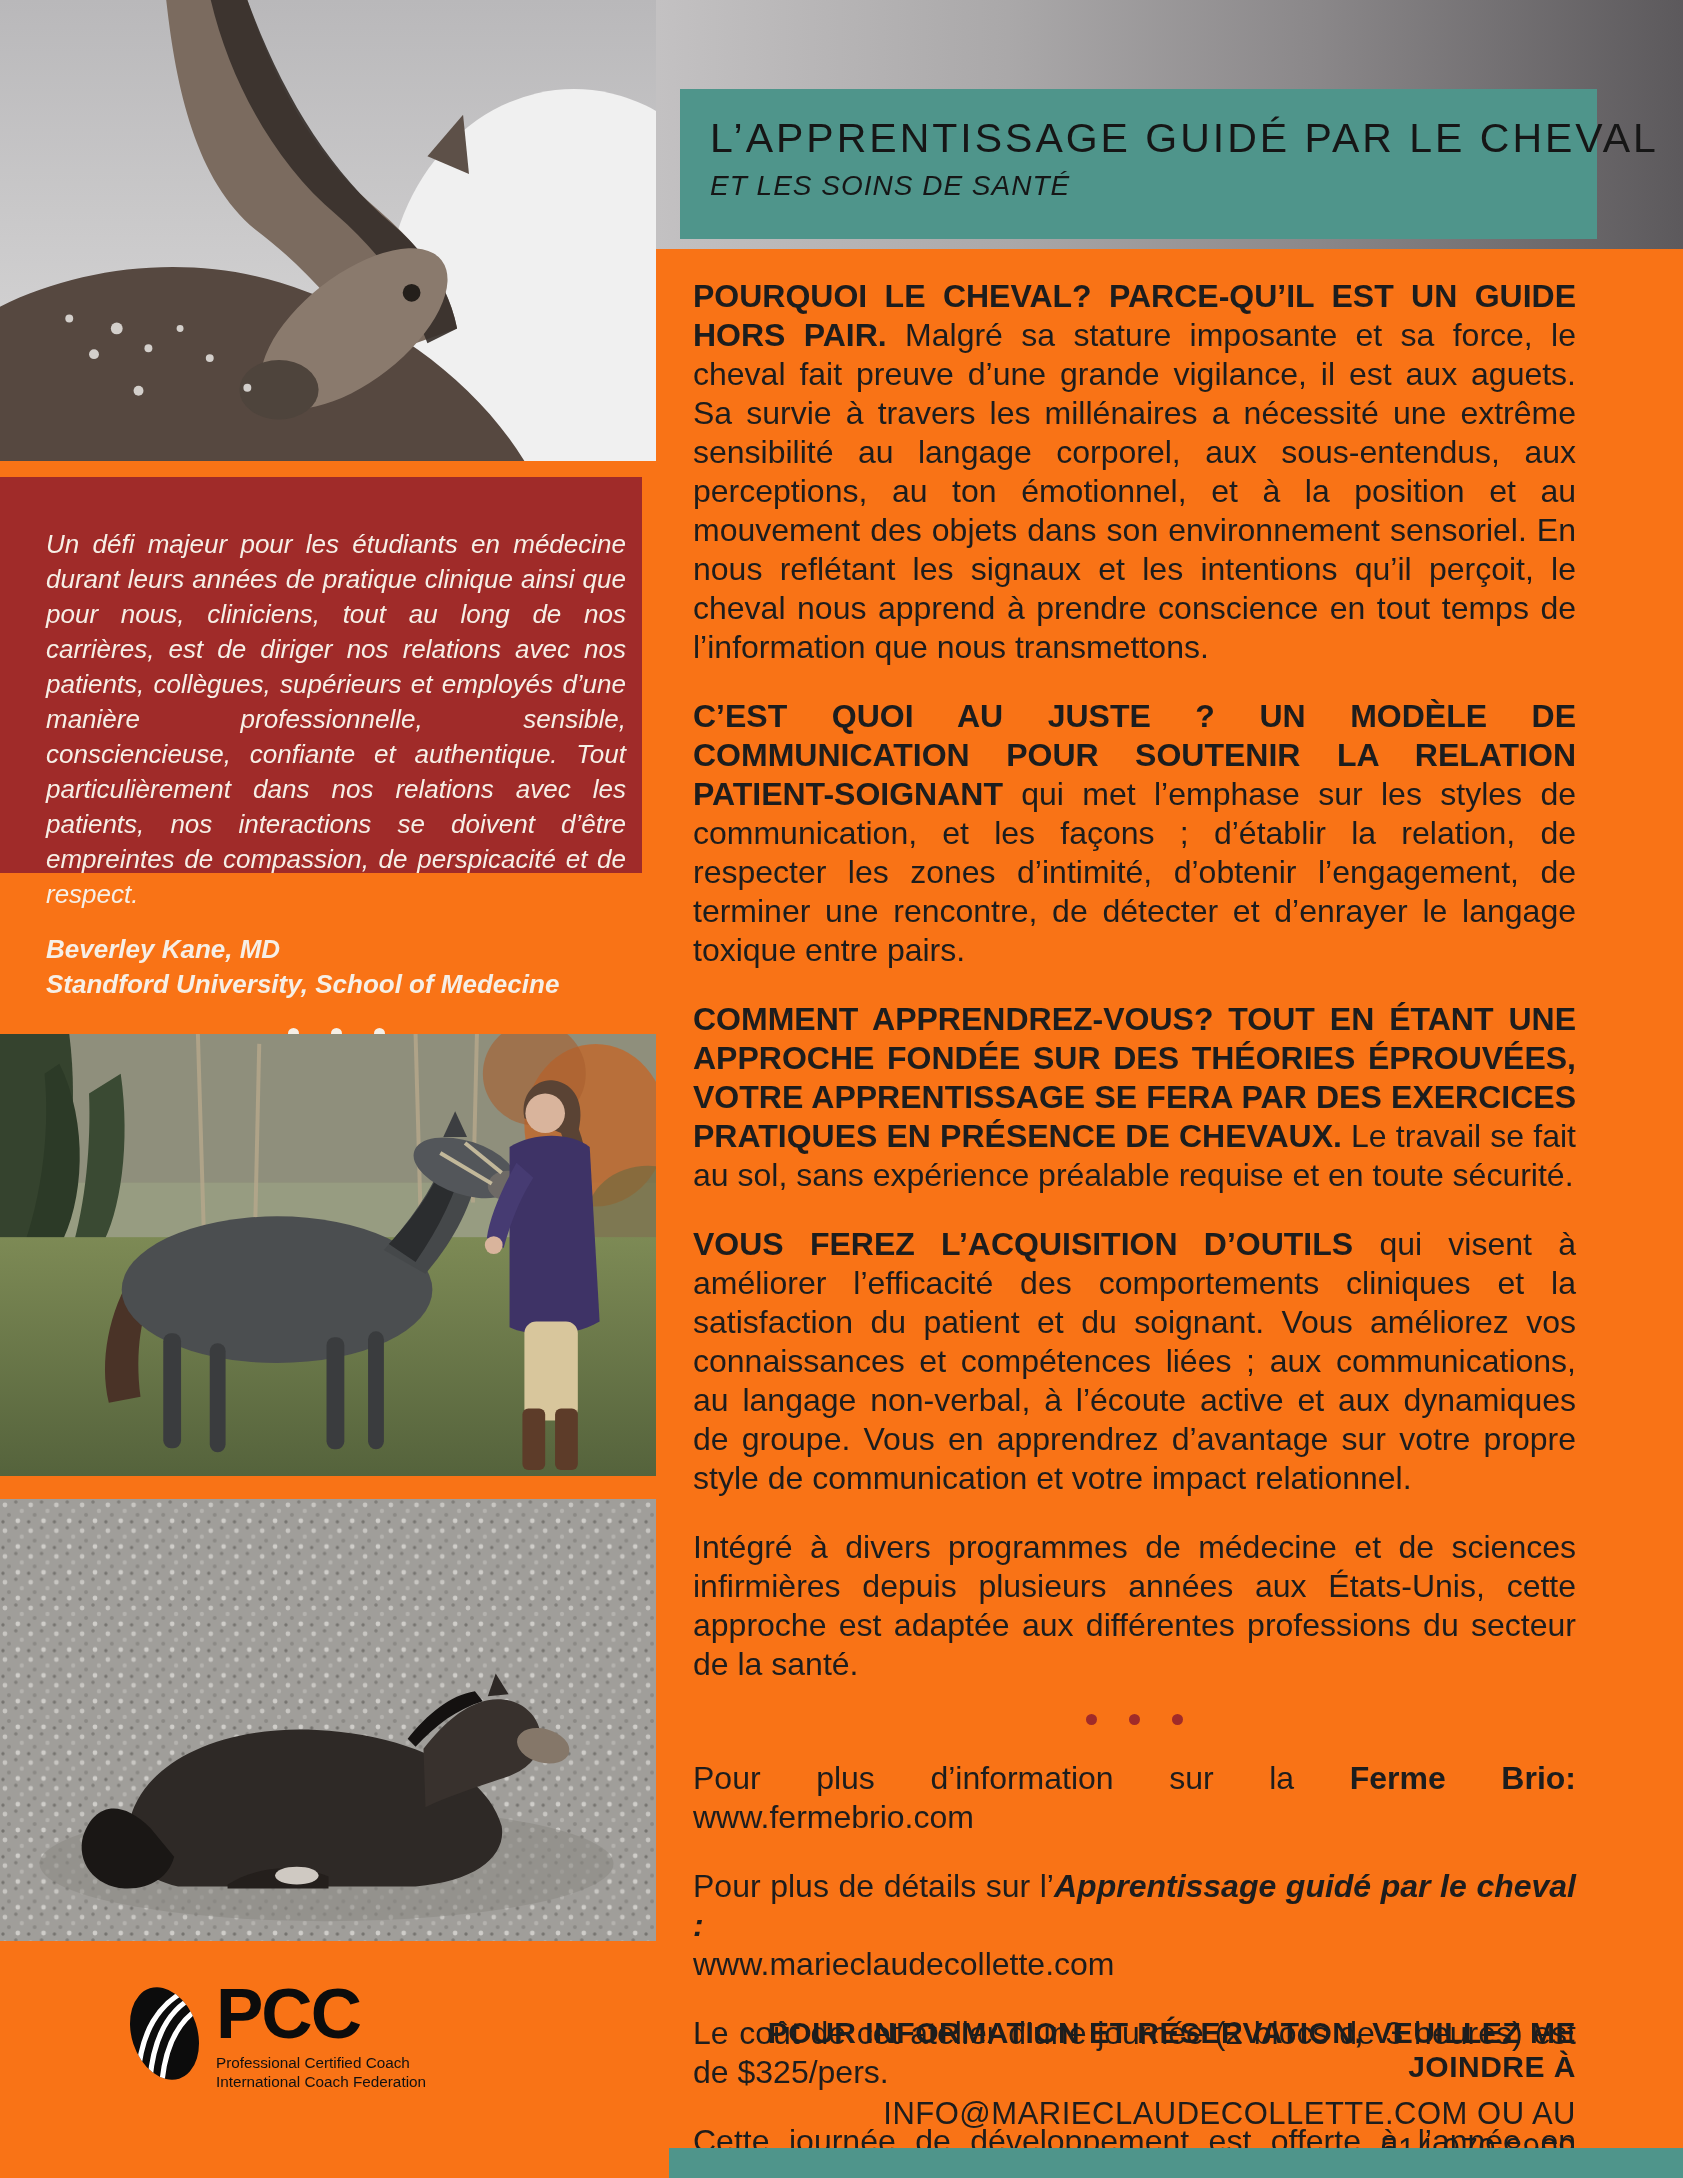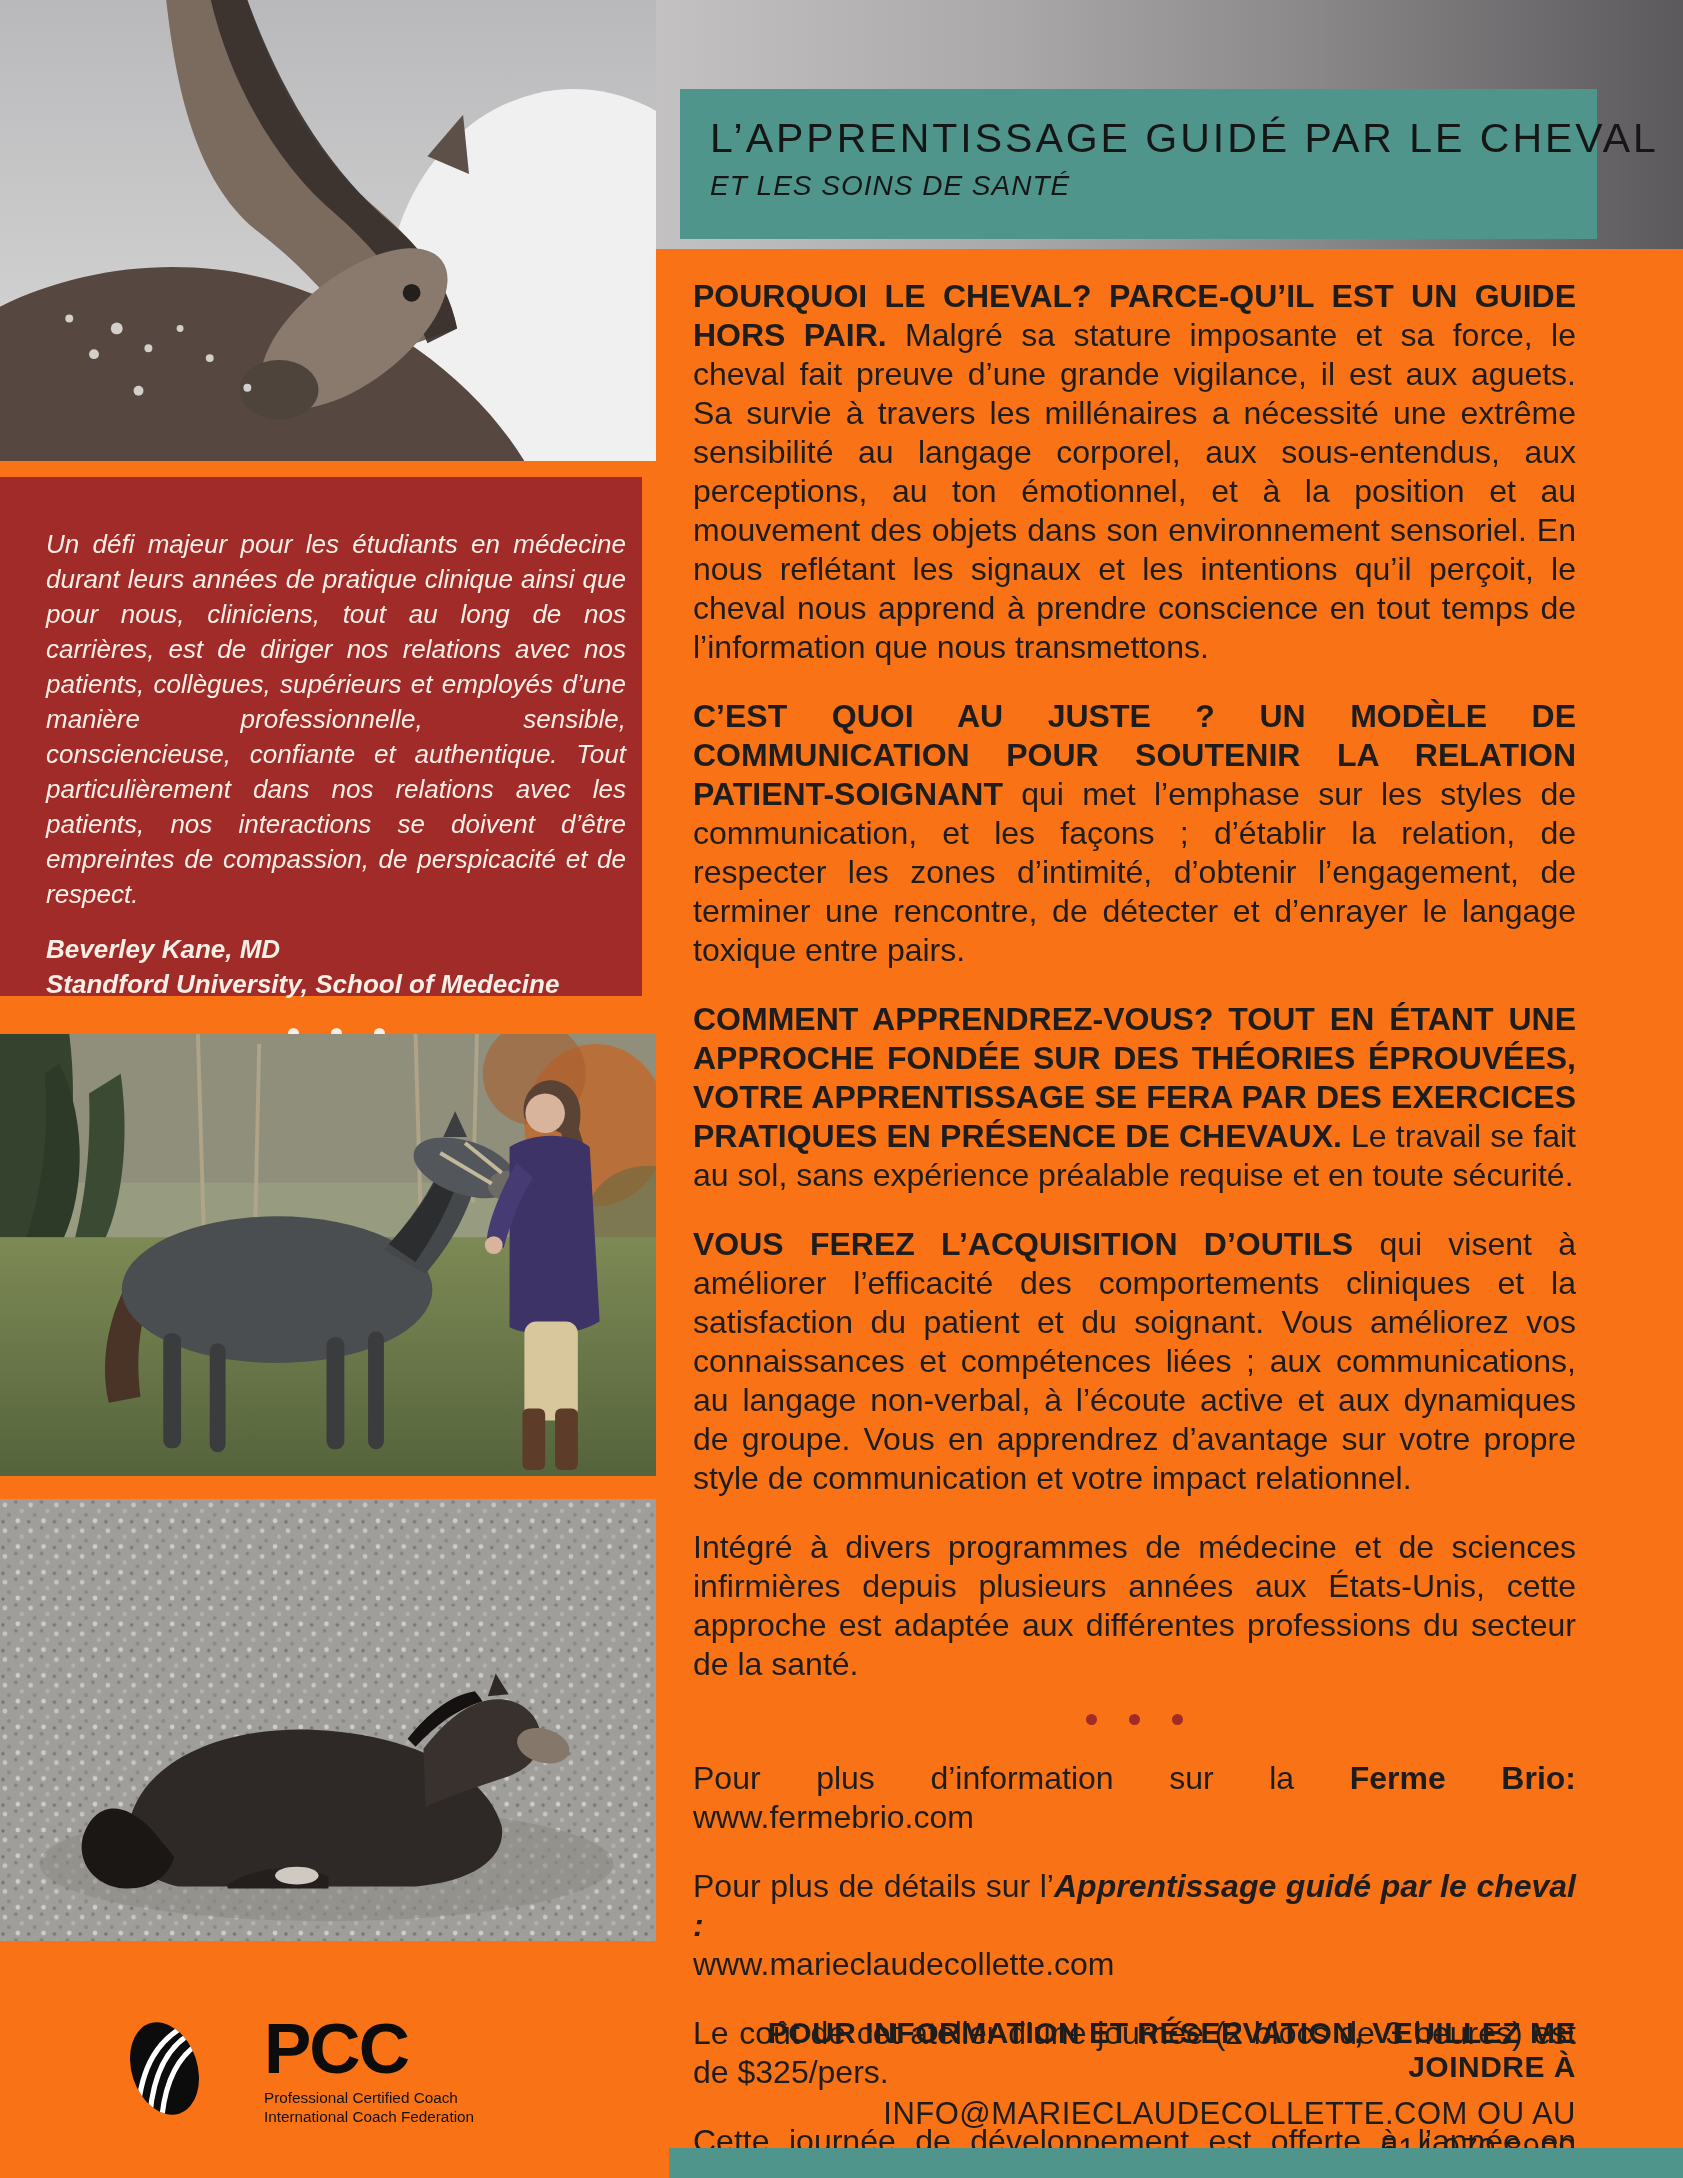--- a/index.html
+++ b/index.html
@@ -17,21 +17,21 @@
   .photo-mid{top:1034px;width:656px;height:442px;}
   .photo-bottom{top:1499px;width:656px;height:442px;}
 
   
   .banner{position:absolute;left:680px;top:89px;width:917px;height:150px;z-index:2;
     background:#4f958b;padding:26px 0 0 30px;box-sizing:border-box;color:#161616;}
   .banner .line1{font-size:41px;letter-spacing:3px;font-weight:400;white-space:nowrap;}
   .banner .line2{font-size:28px;font-weight:400;font-style:italic;letter-spacing:1px;margin-top:8px;white-space:nowrap;}
 
   
-  .quote-box{position:absolute;left:0;top:477px;width:642px;height:519px;z-index:1;
+  .quote-box{position:absolute;left:0;top:477px;width:642px;height:396px;z-index:1;
     background:#a02b29;color:#f6efe6;box-sizing:border-box;padding:50px 16px 0 46px;
     font-style:italic;font-size:26px;line-height:35px;}
   .quote-box .qtext{text-align:justify;}
   .quote-box .qauthor{font-weight:700;margin-top:20px;}
   .quote-box .qaffil{font-weight:700;}
 
   
   .dots{display:flex;justify-content:center;gap:32px;}
   .dots .dot{width:11px;height:11px;border-radius:50%;}
   .dots-white .dot{background:#f6efe6;}
@@ -57,21 +57,21 @@
   .skyhorse{width:223px;color:#454545;position:relative;}
   .skyhorse .row{display:flex;align-items:flex-end;}
   .skyhorse svg{width:77px;height:117px;}
   .skyhorse .word{font-family:"Liberation Serif", serif;letter-spacing:3px;margin-left:2px;margin-bottom:28px;white-space:nowrap;}
   .skyhorse .word .cap{font-size:31px;}
   .skyhorse .word .rest{font-size:20px;}
   .skyhorse .rule{border-top:2px solid #7d7d7d;margin:-22px 0 6px 8px;width:198px;}
   .skyhorse .cert{font-family:"Liberation Serif", serif;margin-left:8px;white-space:nowrap;}
   .skyhorse .cert .ege{font-size:30px;letter-spacing:1px;}
   .skyhorse .cert .sub{font-size:19px;margin-left:10px;}
-  .pcc{display:flex;align-items:flex-end;padding-top:18px;gap:48px;}
+  .pcc{display:flex;align-items:flex-start;padding-top:18px;}
   .pcc svg{width:95px;height:115px;}
   .pcc .pcc-text{margin-left:4px;}
   .pcc .acr{font-size:71px;font-weight:700;letter-spacing:-2px;color:#0c0c0c;line-height:71px;margin-top:2px;}
   .pcc .sub{font-size:15.3px;color:#111;line-height:19px;}
   .pcc .sub.first{margin-top:4px;}
 
   
   .bottom-bar{position:absolute;left:669px;top:2148px;width:1014px;height:30px;background:#4f958b;z-index:1;}
 </style>
 </head>

